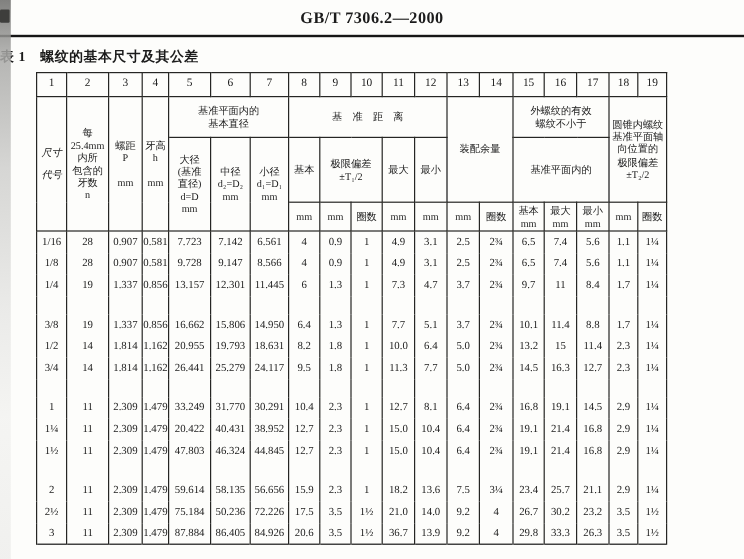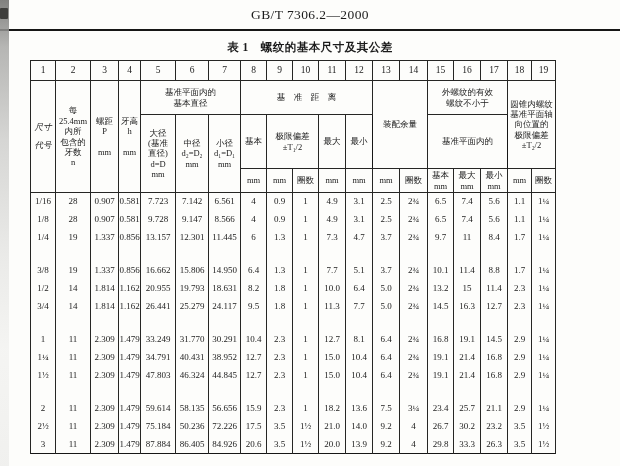--- a/index.html
+++ b/index.html
@@ -10,27 +10,27 @@
   }
   .scan-strip{
     position:absolute;left:0;top:0;width:9px;height:466px;pointer-events:none;
     background:linear-gradient(180deg,#6b6b69 0%,#a9a9a7 10%,#cfcfcd 30%,#e7e7e5 55%,#f3f3f1 75%,#eeeeec 100%);
     opacity:.85;
   }
   .scan-blob{
     position:absolute;left:0;top:8px;width:8px;height:11px;background:#3e3e3c;border-radius:1px;
   }
   .doc-code{
-    text-align:center;margin-top:7px;font-weight:normal;font-size:13.5px;letter-spacing:.4px;
+    text-align:center;margin-top:7px;font-weight:bold;font-size:13.5px;letter-spacing:.4px;
   }
   .top-rule{
     margin:6px 0 0 0;width:620px;height:0;border-top:2.5px solid #161616;
   }
   .caption{
-    text-align:center;margin-top:9px;font-weight:bold;font-size:11.5px;letter-spacing:.5px;
+    text-align:left;margin-top:9px;font-weight:bold;font-size:11.5px;letter-spacing:.5px;
   }
   table.std{
     border-collapse:collapse;table-layout:fixed;width:525px;margin:5px 0 0 30px;
     border:1.6px solid #161616;
   }
   .std th,.std td{
     padding:0;text-align:center;vertical-align:middle;font-weight:normal;
     font-size:8.5px;line-height:1.22;white-space:pre-line;overflow:hidden;
   }
   .std thead th{border:1px solid #262624;}
@@ -357,21 +357,21 @@
         <td>19.1</td>
         <td>14.5</td>
         <td class="bl">2.9</td>
         <td>1¼</td>
       </tr>
       <tr>
         <td>1¼</td>
         <td>11</td>
         <td>2.309</td>
         <td>1.479</td>
-        <td class="bl">34.791</td>
+        <td class="bl">20.422</td>
         <td>40.431</td>
         <td>38.952</td>
         <td class="bl">12.7</td>
         <td>2.3</td>
         <td>1</td>
         <td>15.0</td>
         <td>10.4</td>
         <td class="bl">6.4</td>
         <td>2¾</td>
         <td class="bl">19.1</td>
@@ -468,21 +468,21 @@
         <td>3</td>
         <td>11</td>
         <td>2.309</td>
         <td>1.479</td>
         <td class="bl">87.884</td>
         <td>86.405</td>
         <td>84.926</td>
         <td class="bl">20.6</td>
         <td>3.5</td>
         <td>1½</td>
-        <td>20.0</td>
+        <td>36.7</td>
         <td>13.9</td>
         <td class="bl">9.2</td>
         <td>4</td>
         <td class="bl">29.8</td>
         <td>33.3</td>
         <td>26.3</td>
         <td class="bl">3.5</td>
         <td>1½</td>
       </tr>
     </tbody>

